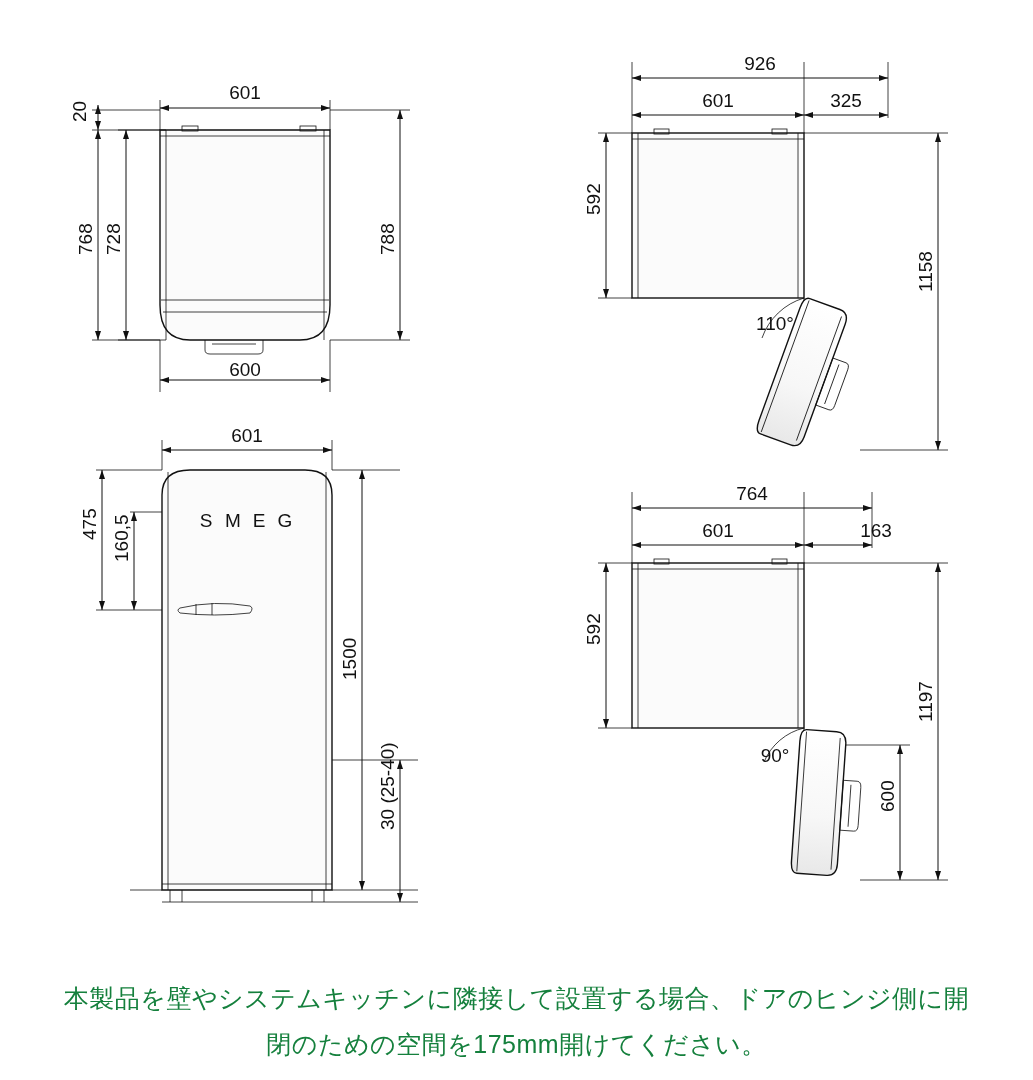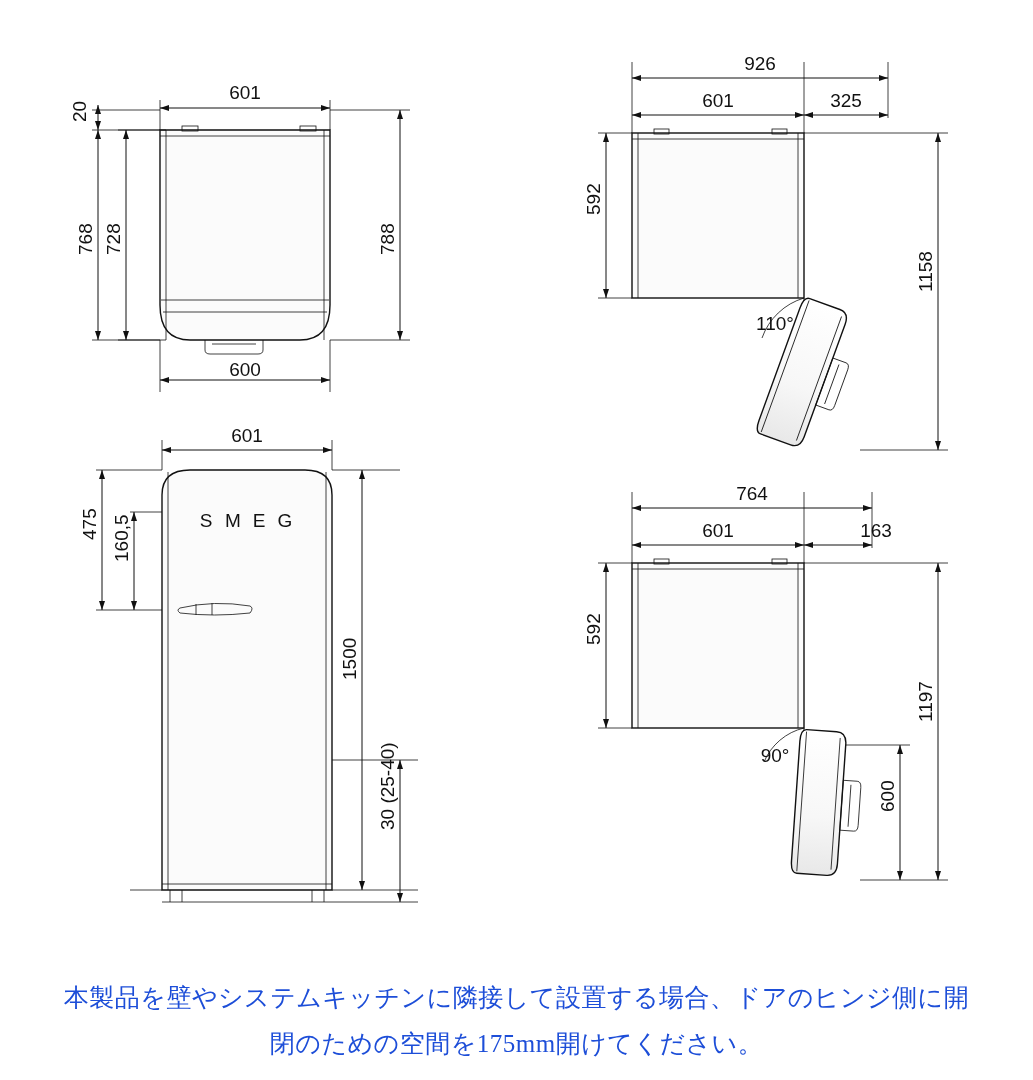--- a/index.html
+++ b/index.html
@@ -52,22 +52,22 @@
   }
   .caption {
     position: absolute;
     left: 0;
     top: 975px;
     width: 1033px;
     text-align: center;
     font-size: 25px;
     line-height: 46px;
     letter-spacing: 0.5px;
-    color: #1d4ed8;
-    font-family: Liberation Serif, serif;
+    color: #15803d;
+    font-family: Liberation Sans, sans-serif;
   }
   .caption .l2 { display: block; }
 </style>
 </head>
 <body>
 
 <div id="root">
 
   <svg id="drawing" viewBox="0 0 1033 960">
     <defs>

